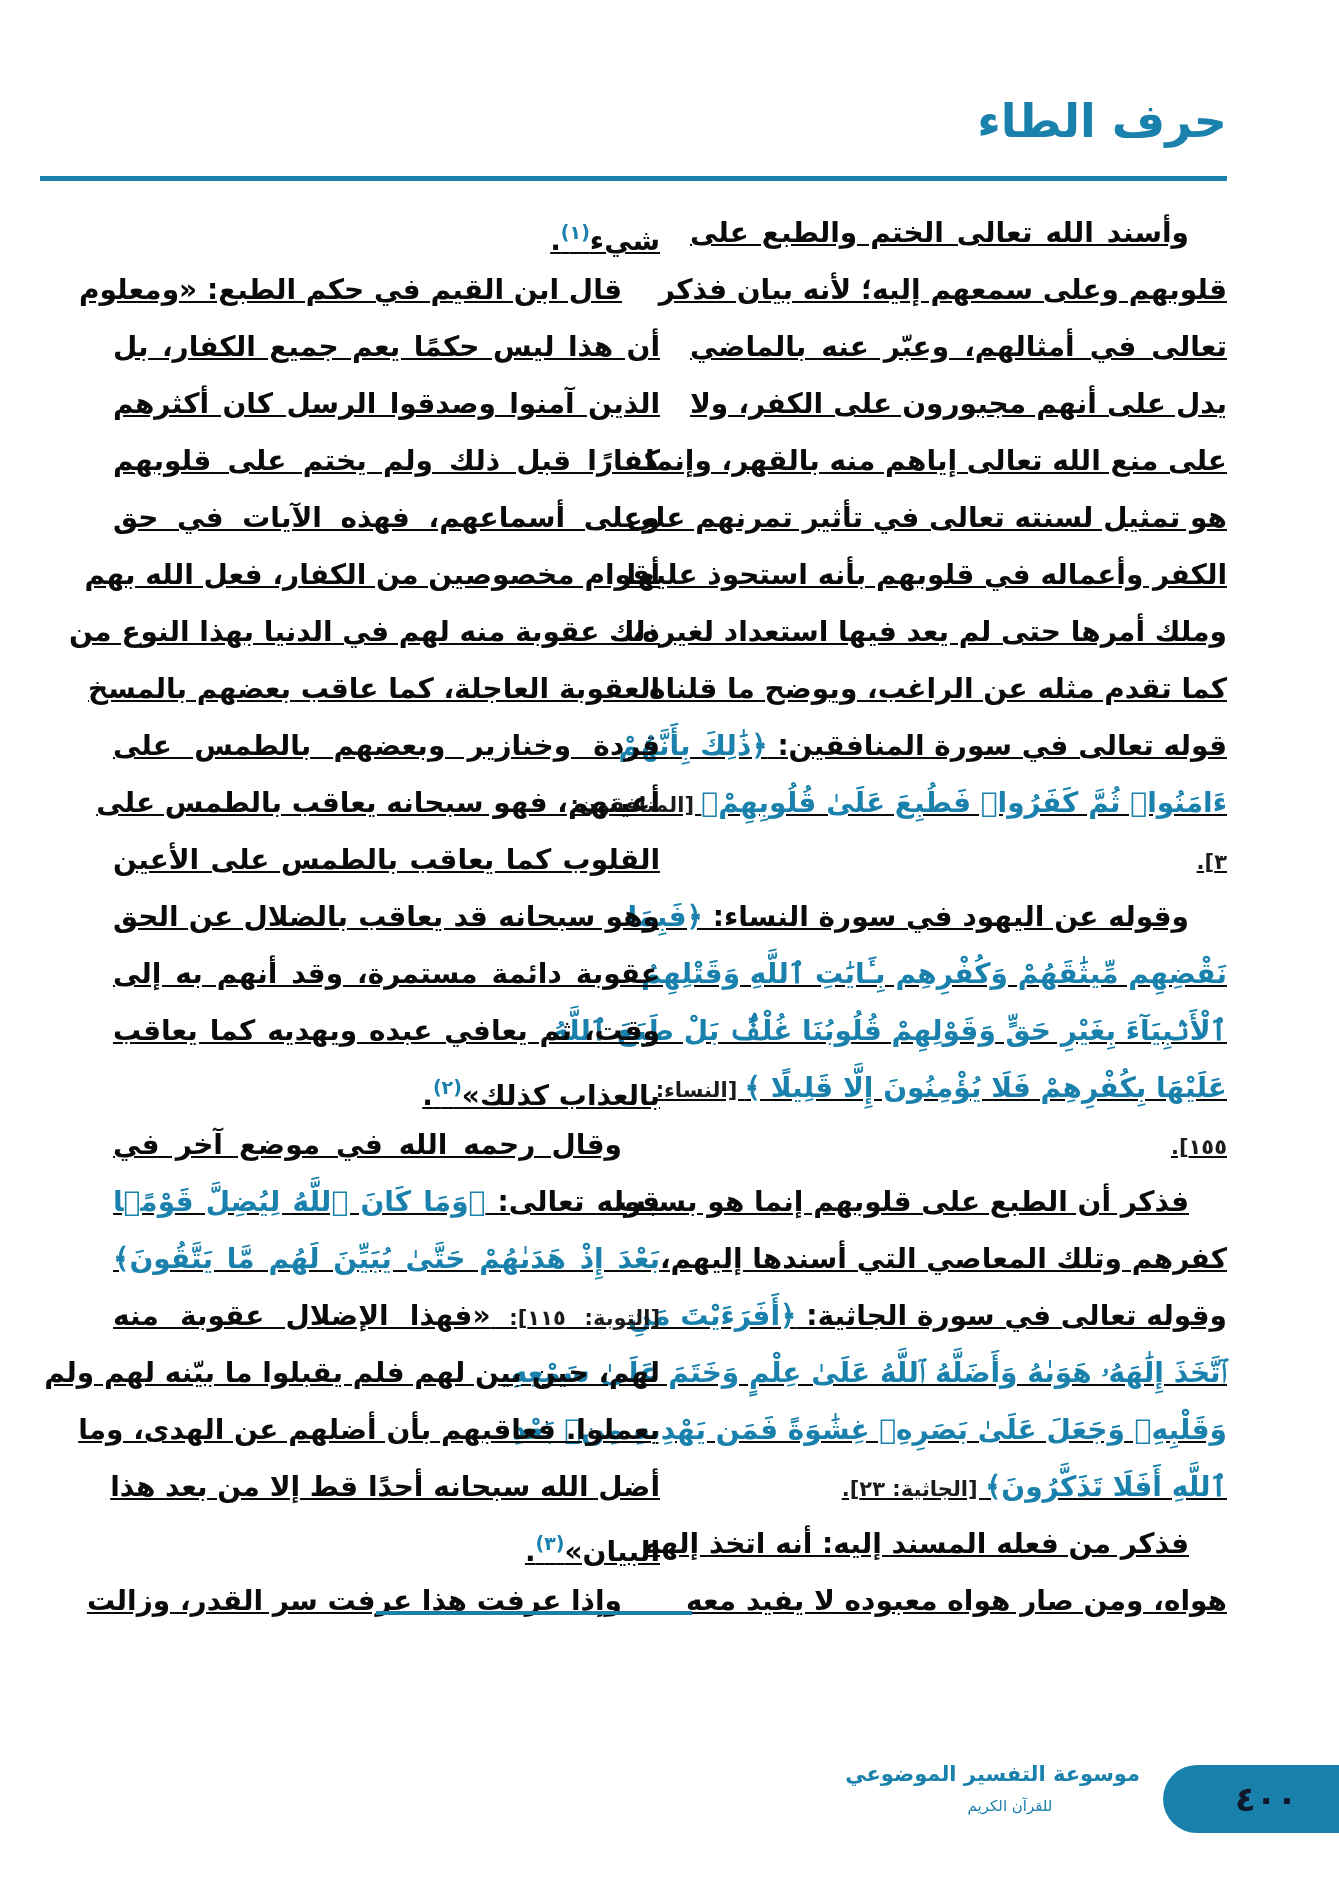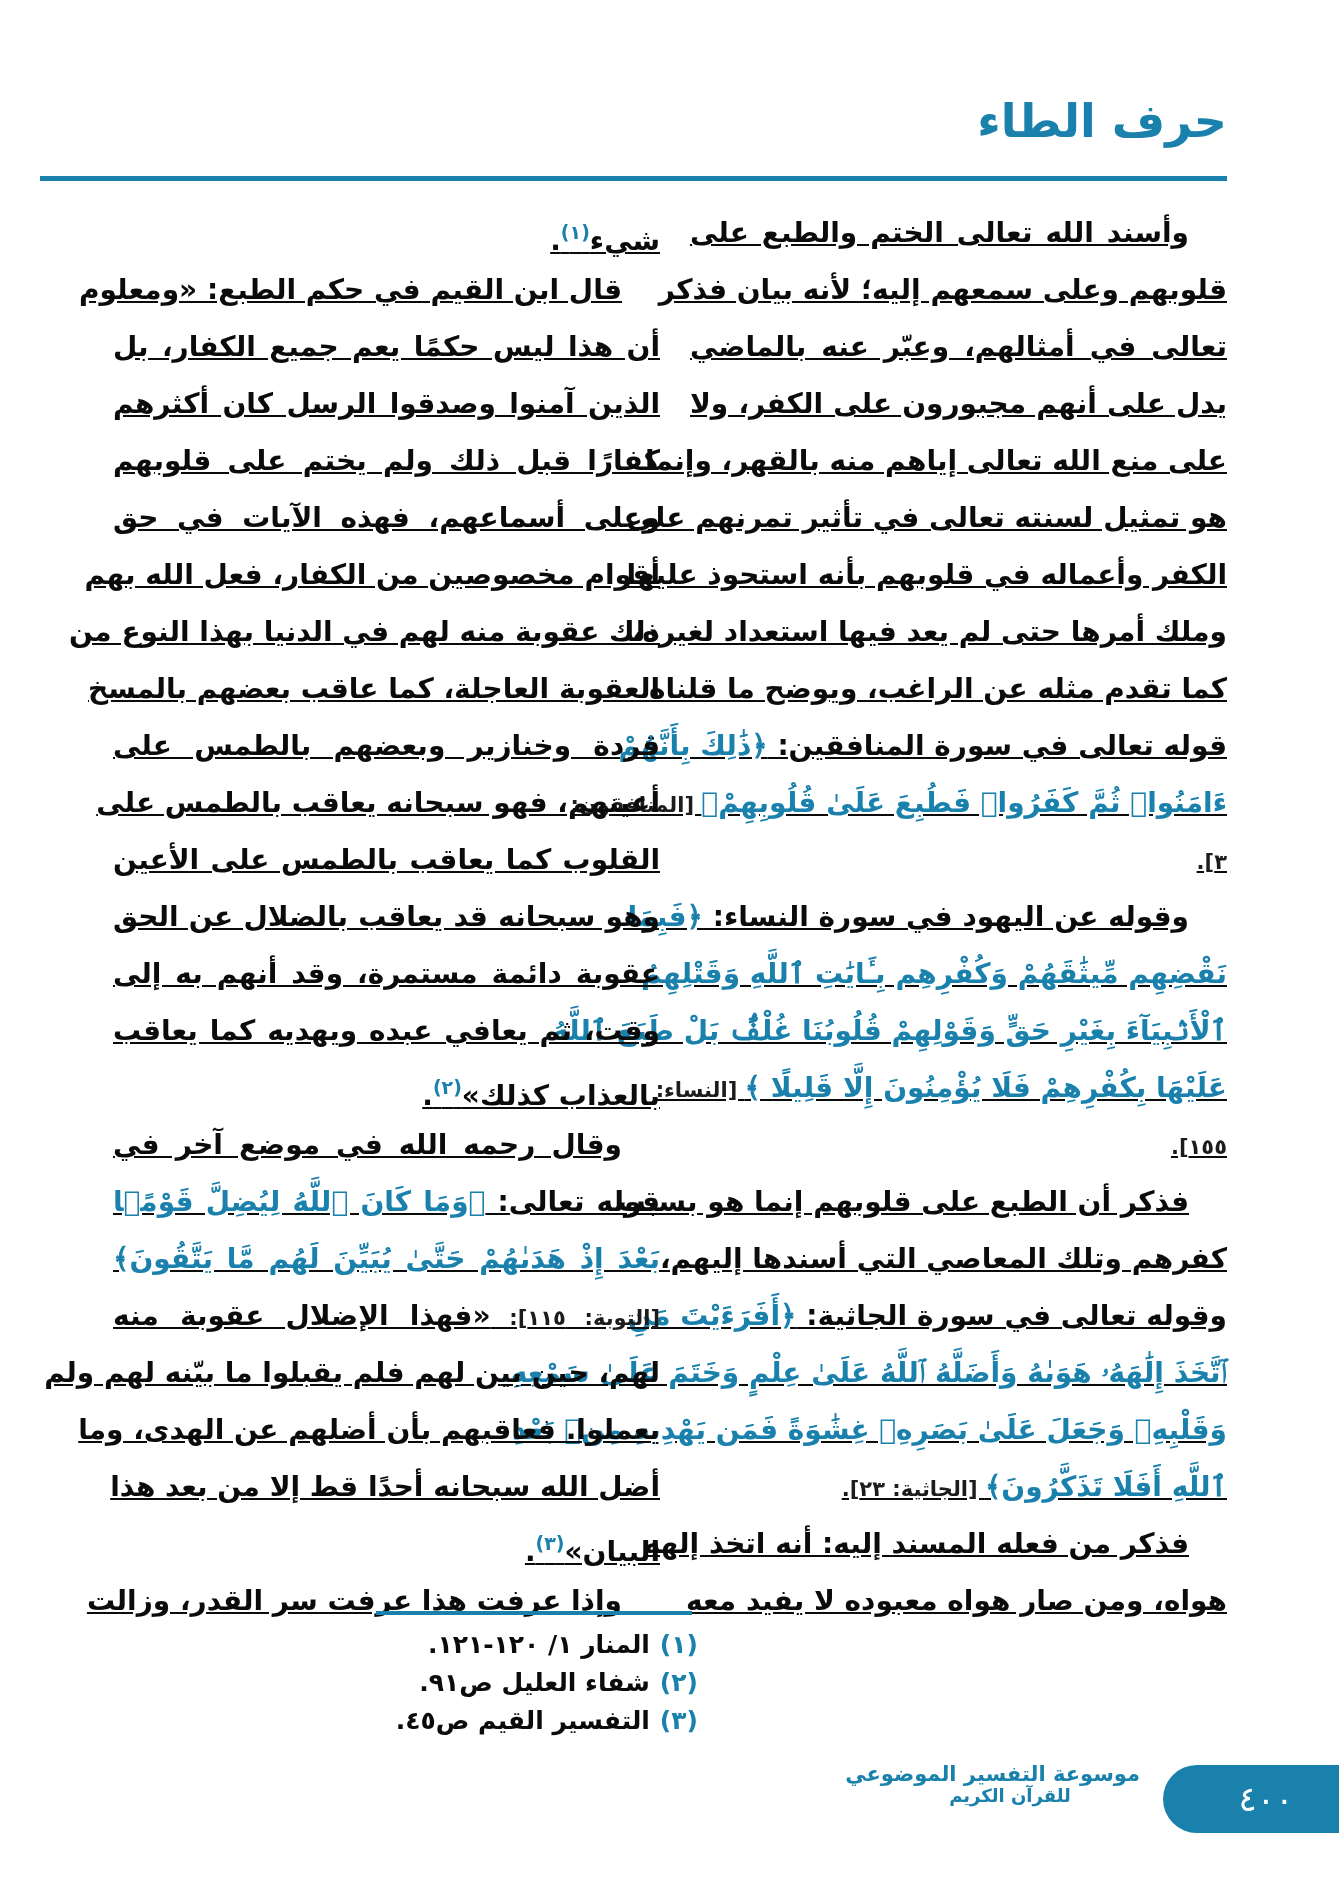--- a/index.html
+++ b/index.html
@@ -57,28 +57,28 @@
   }
   .fn-marker { color: var(--accent); margin-left: 10px; }
   .fn-text { color: var(--ink); }
   .logo {
     position: absolute; top: 1762px; left: 880px;
     width: 260px; text-align: center;
     color: var(--accent);
     line-height: 1.15;
   }
   .logo-line1 { font-size: 21px; font-weight: bold; letter-spacing: -1px; white-space: nowrap; text-align: center; }
-  .logo-line2 { font-size: 18px; font-weight: bold; margin-top: 0; }
+  .logo-line2 { font-size: 15px; font-weight: normal; margin-top: 12px; }
   .page-badge {
     position: absolute; top: 1765px; left: 1163px;
     width: 176px; height: 68px;
     background: var(--accent);
     border-radius: 34px 0 0 34px;
     display: flex; align-items: center; justify-content: center;
-    color: #ffffff; font-size: 34px; font-weight: normal;
+    color: #0f172a; font-size: 34px; font-weight: bold;
     padding-left: 30px;
   }
 </style>
 </head>
 <body>
 
 <div class="page">
 
   <div class="header-title">حرف الطاء</div>
 
@@ -135,25 +135,20 @@
       <div class="line a-j"><span class="seg-r">[التوبة: ١١٥]: </span><span class="seg-b">«فهذا الإضلال عقوبة منه</span></div>
       <div class="line a-j"><span class="seg-b">لهم، حين بين لهم فلم يقبلوا ما بيّنه لهم ولم</span></div>
       <div class="line a-j"><span class="seg-b">يعملوا. فعاقبهم بأن أضلهم عن الهدى، وما</span></div>
       <div class="line a-j"><span class="seg-b">أضل الله سبحانه أحدًا قط إلا من بعد هذا</span></div>
       <div class="line a-r"><span class="seg-b">البيان»</span><span class="seg-f">(٣)</span><span class="seg-b">.</span></div>
       <div class="line a-r ind"><span class="seg-b">وإذا عرفت هذا عرفت سر القدر، وزالت</span></div>
     </div>
 
   <div class="footnote-rule"></div>
 
-  <div class="footnotes">
-      <div><span class="fn-marker">(١)</span><span class="fn-text">المنار ١/ ١٢٠-١٢١.</span></div>
-      <div><span class="fn-marker">(٢)</span><span class="fn-text">شفاء العليل ص٩١.</span></div>
-      <div><span class="fn-marker">(٣)</span><span class="fn-text">التفسير القيم ص٤٥.</span></div>
-    </div>
 
   <div class="logo">
     <div class="logo-line1">موسوعة التفسير الموضوعي</div>
     <div class="logo-line2">للقرآن الكريم</div>
   </div>
 
   <div class="page-badge">
     <span>٤٠٠</span>
   </div>
 

